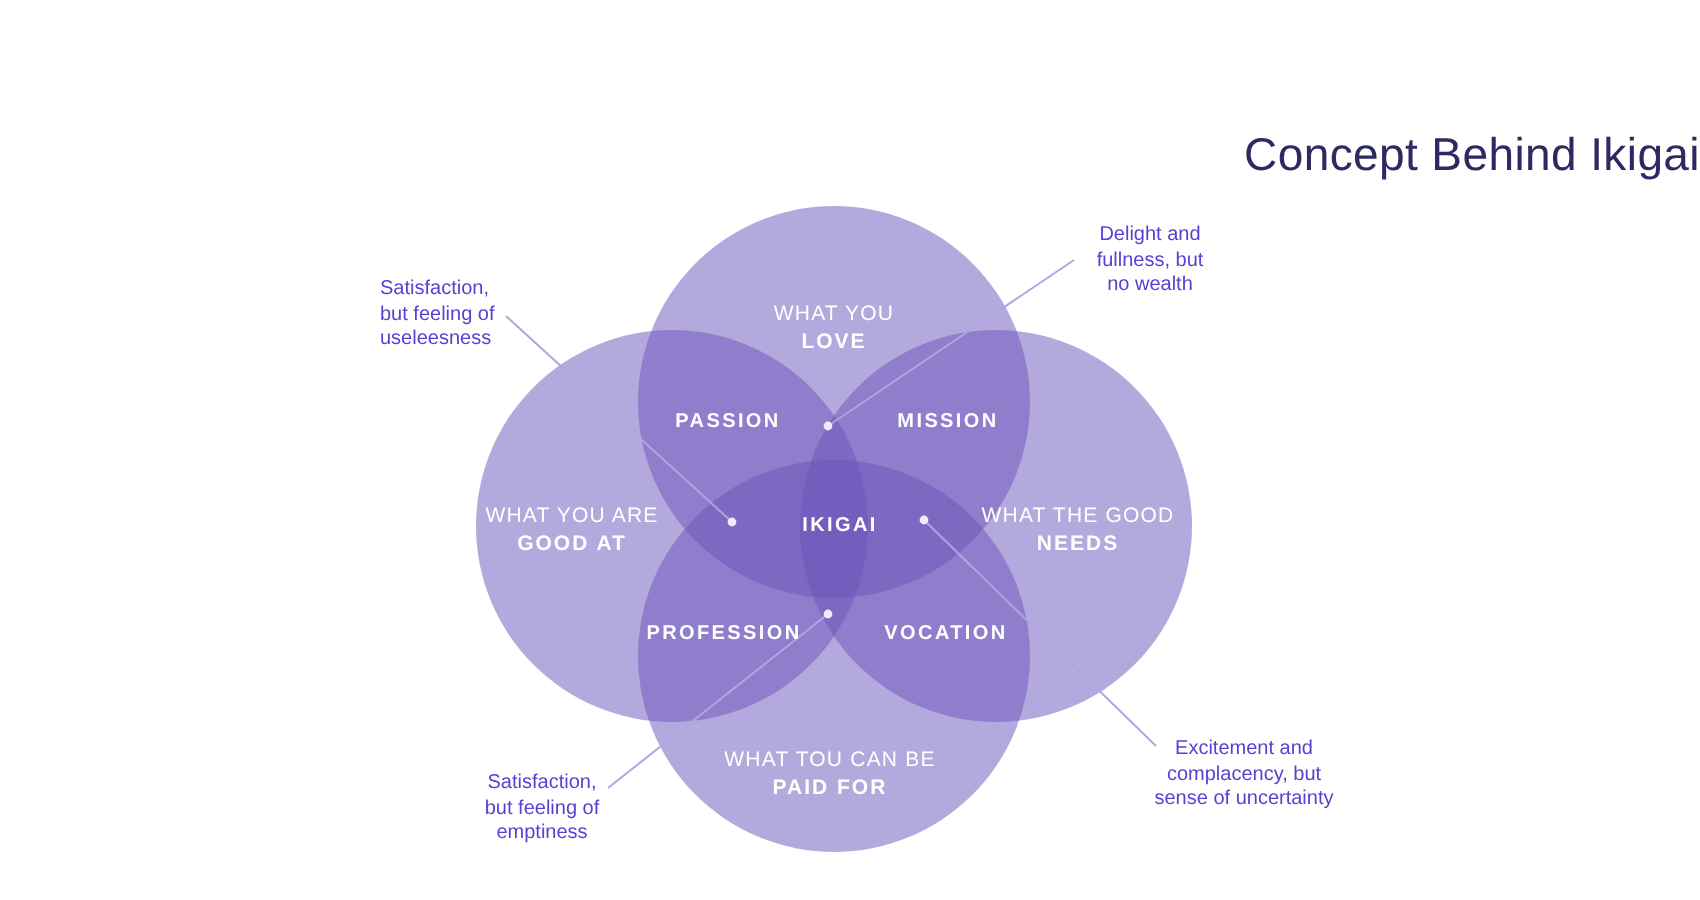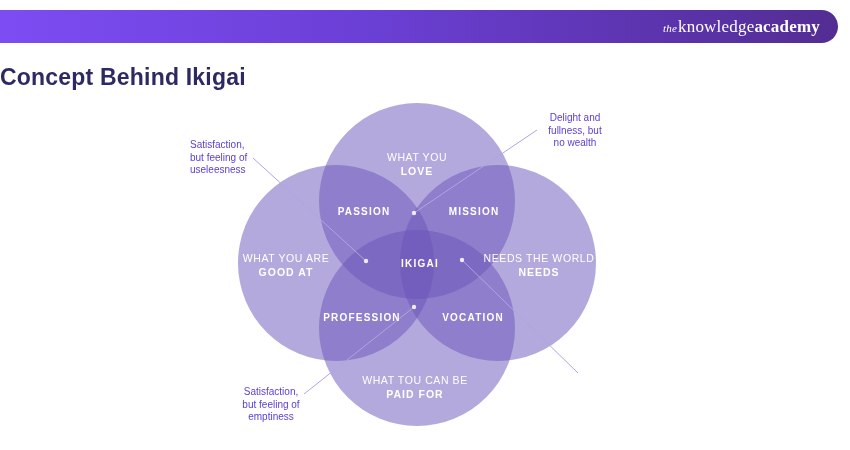--- a/index.html
+++ b/index.html
@@ -33,23 +33,23 @@
     white-space: nowrap;
   }
   .logo .the { font-style: italic; font-size: 11px; margin-right: 1px; }
   .logo .academy { font-weight: bold; }
 
   
   .title {
     position: absolute;
     left: 0; top: 64px;
     width: 850px;
-    text-align: left;
+    text-align: right;
     font-size: 23px;
-    font-weight: bold;
+    font-weight: normal;
     letter-spacing: 0.2px;
     color: #2d2a63;
   }
 
   
   .circle {
     position: absolute;
     width: 196px; height: 196px;
     border-radius: 50%;
     background: rgba(106, 83, 186, 0.5);
@@ -98,25 +98,20 @@
     white-space: nowrap;
   }
   .annotation.centered { transform: translateX(-50%); text-align: center; }
   .annotation.left-aligned { text-align: left; }
 </style>
 </head>
 <body>
 
 <div class="stage">
 
-  <div class="topbar">
-    <div class="logo">
-      <span class="the">the</span><span class="knowledge">knowledge</span><span class="academy">academy</span>
-    </div>
-  </div>
 
   <div class="title">Concept Behind Ikigai</div>
 
   <div class="circle c-top"></div>
   <div class="circle c-left"></div>
   <div class="circle c-right"></div>
   <div class="circle c-bottom"></div>
 
   <svg class="callouts" width="850" height="450" viewBox="0 0 850 450">
     <line x1="414" y1="213" x2="537" y2="130" stroke="#b0a4e2" stroke-width="1"></line>
@@ -131,21 +126,21 @@
 
   <div class="circle-label" style="left:417px; top:151px;">
     <div class="l1">WHAT YOU</div>
     <div class="l2">LOVE</div>
   </div>
   <div class="circle-label" style="left:286px; top:252px;">
     <div class="l1">WHAT YOU ARE</div>
     <div class="l2">GOOD AT</div>
   </div>
   <div class="circle-label" style="left:539px; top:252px;">
-    <div class="l1">NEEDS THE WORLD</div>
+    <div class="l1">WHAT THE GOOD</div>
     <div class="l2">NEEDS</div>
   </div>
   <div class="circle-label" style="left:415px; top:374px;">
     <div class="l1">WHAT TOU CAN BE</div>
     <div class="l2">PAID FOR</div>
   </div>
 
   <div class="overlap-label" style="left:358px; top:211px;">PASSION</div>
   <div class="overlap-label" style="left:468px; top:211px;">MISSION</div>
   <div class="overlap-label" style="left:414px; top:263px;">IKIGAI</div>
@@ -160,14 +155,19 @@
   <div class="annotation centered" style="left:575px; top:112px;">
     <div>Delight and</div>
     <div>fullness, but</div>
     <div>no wealth</div>
   </div>
   <div class="annotation centered" style="left:271px; top:386px;">
     <div>Satisfaction,</div>
     <div>but feeling of</div>
     <div>emptiness</div>
   </div>
+  <div class="annotation centered" style="left:622px; top:369px;">
+    <div>Excitement and</div>
+    <div>complacency, but</div>
+    <div>sense of uncertainty</div>
+  </div>
 
 </div>
 
 </body></html>

